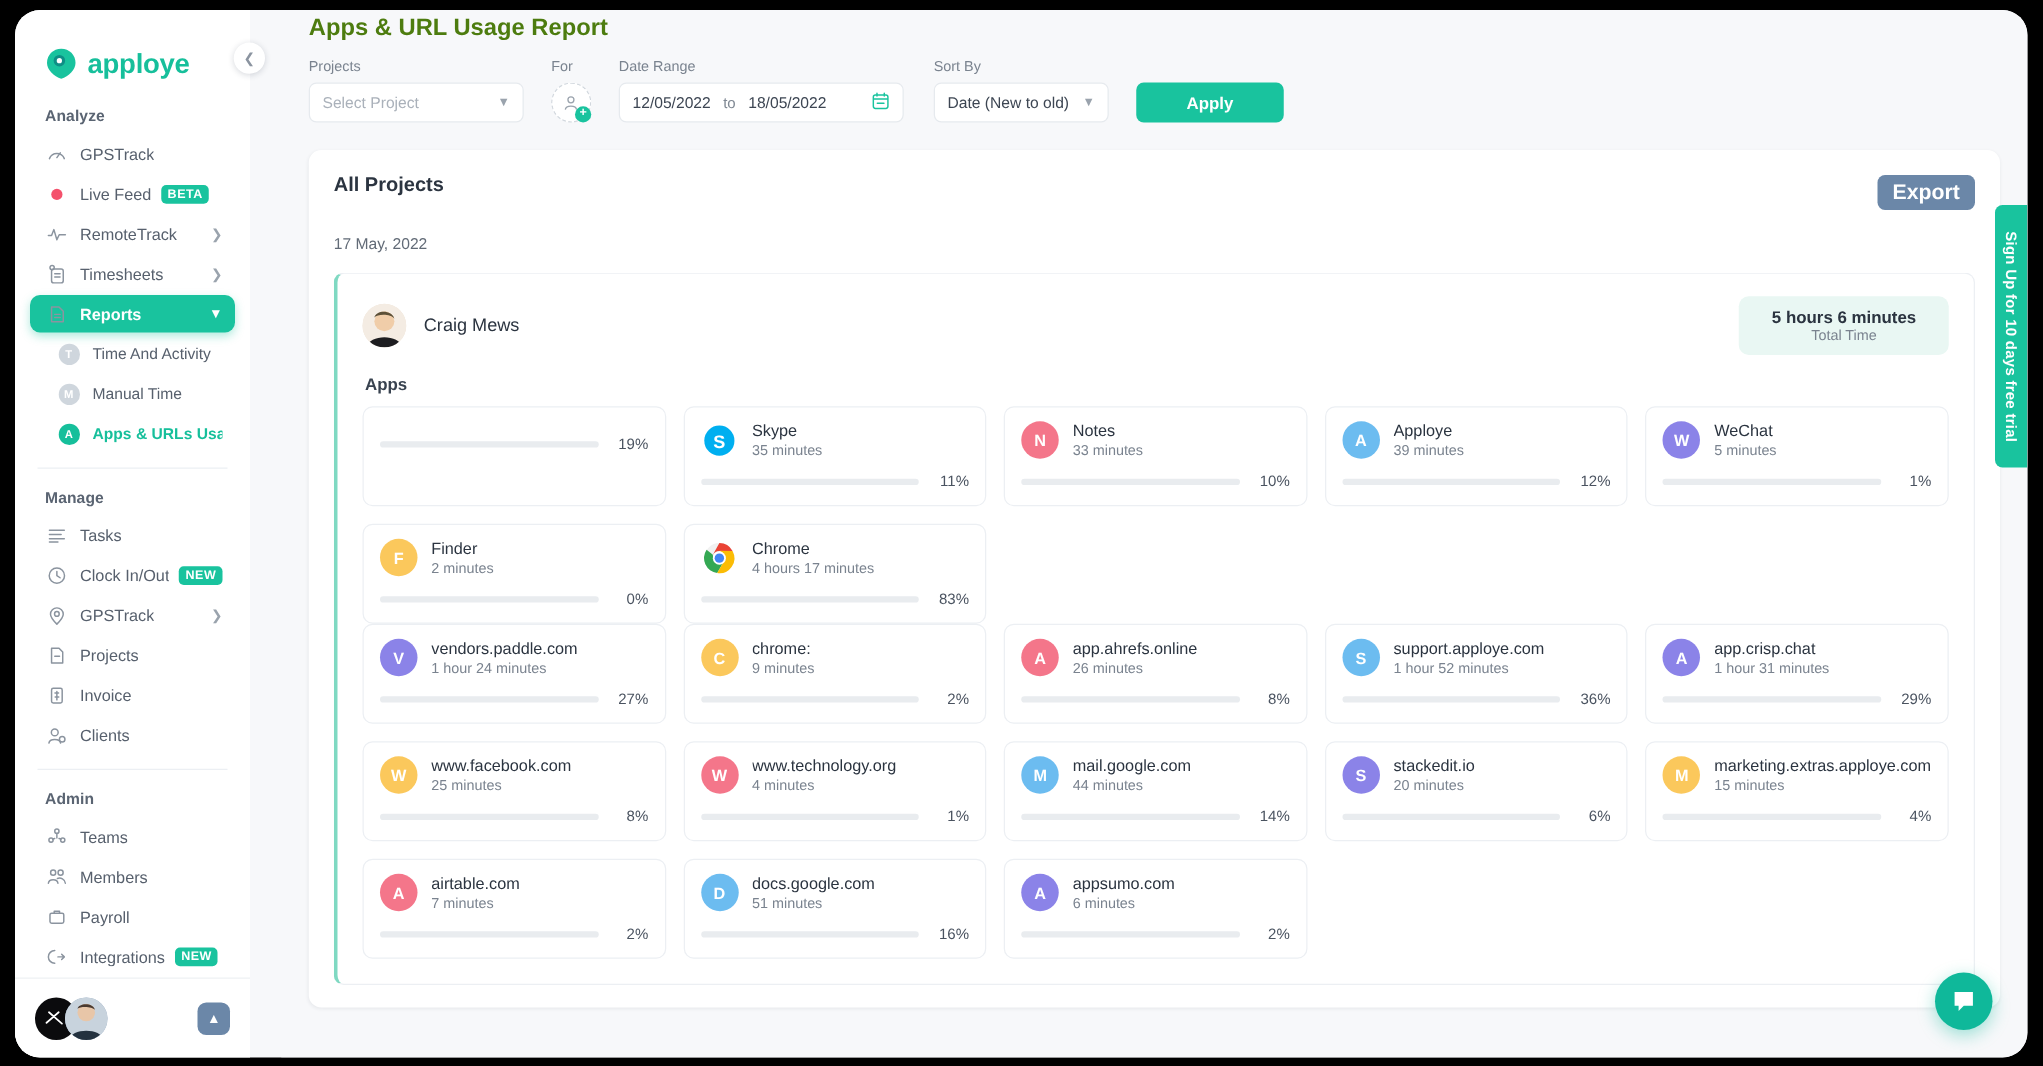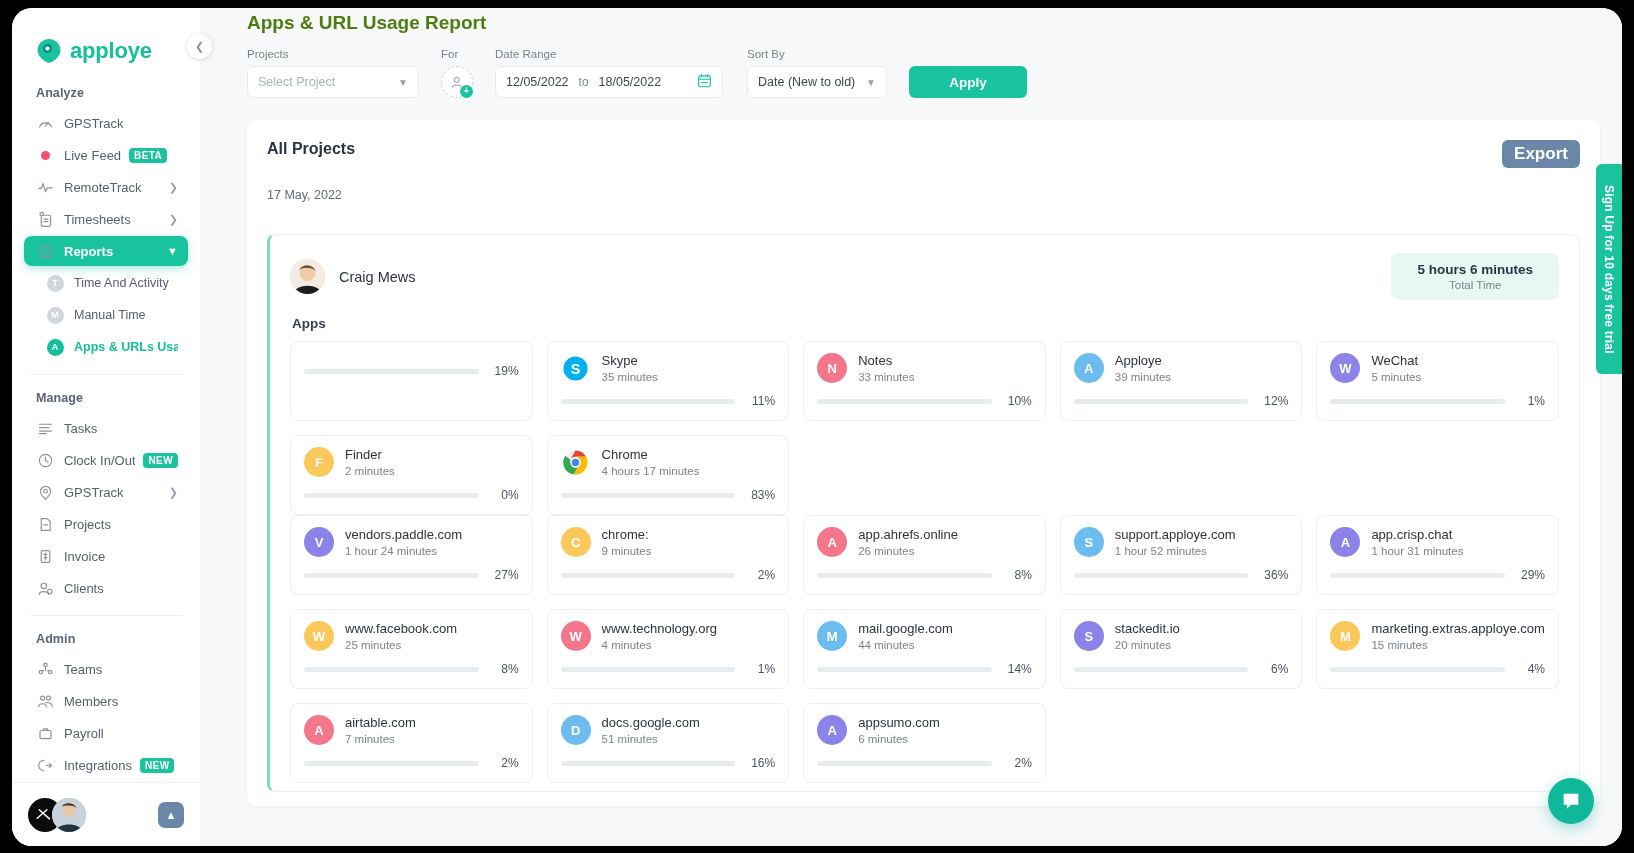--- a/index.html
+++ b/index.html
@@ -144,22 +144,22 @@
   .cc-head { display: flex; }
   .cc-title { font-size: 16px; font-weight: 600; color: #2b3440; }
   .export-btn {
     margin-left: auto; width: 78px; height: 28px; border-radius: 6px;
     background: #6b87a8; color: #fff; font-size: 17px; font-weight: 600;
     display: flex; align-items: center; justify-content: center; cursor: pointer;
   }
   .date-label { font-size: 12.5px; color: #626b77; margin-top: 20px; }
 
   .user-block {
-    margin-top: 32px; border: 1px solid #eceff3; border-left: 3px solid #7fd9c2;
-    border-radius: 8px; padding: 18px 20px 8px 20px;
+    margin-top: 16px; border: 1px solid #eceff3; border-left: 3px solid #7fd9c2;
+    border-radius: 8px; padding: 18px 20px 20px 20px;
   }
   .user-head { display: flex; align-items: center; }
   .user-av { width: 35px; height: 35px; border-radius: 50%; overflow: hidden; background: #efe3d6; flex: 0 0 35px; }
   .user-name { margin-left: 14px; font-size: 14.5px; color: #2b3440; font-weight: 500; }
   .total-pill {
     margin-left: auto; background: #e9f7f3; border-radius: 8px;
     padding: 9px 26px; text-align: center;
   }
   .total-val { font-size: 13.5px; font-weight: 700; color: #2b3440; }
   .total-cap { font-size: 11.5px; color: #7a838f; margin-top: 2px; }

